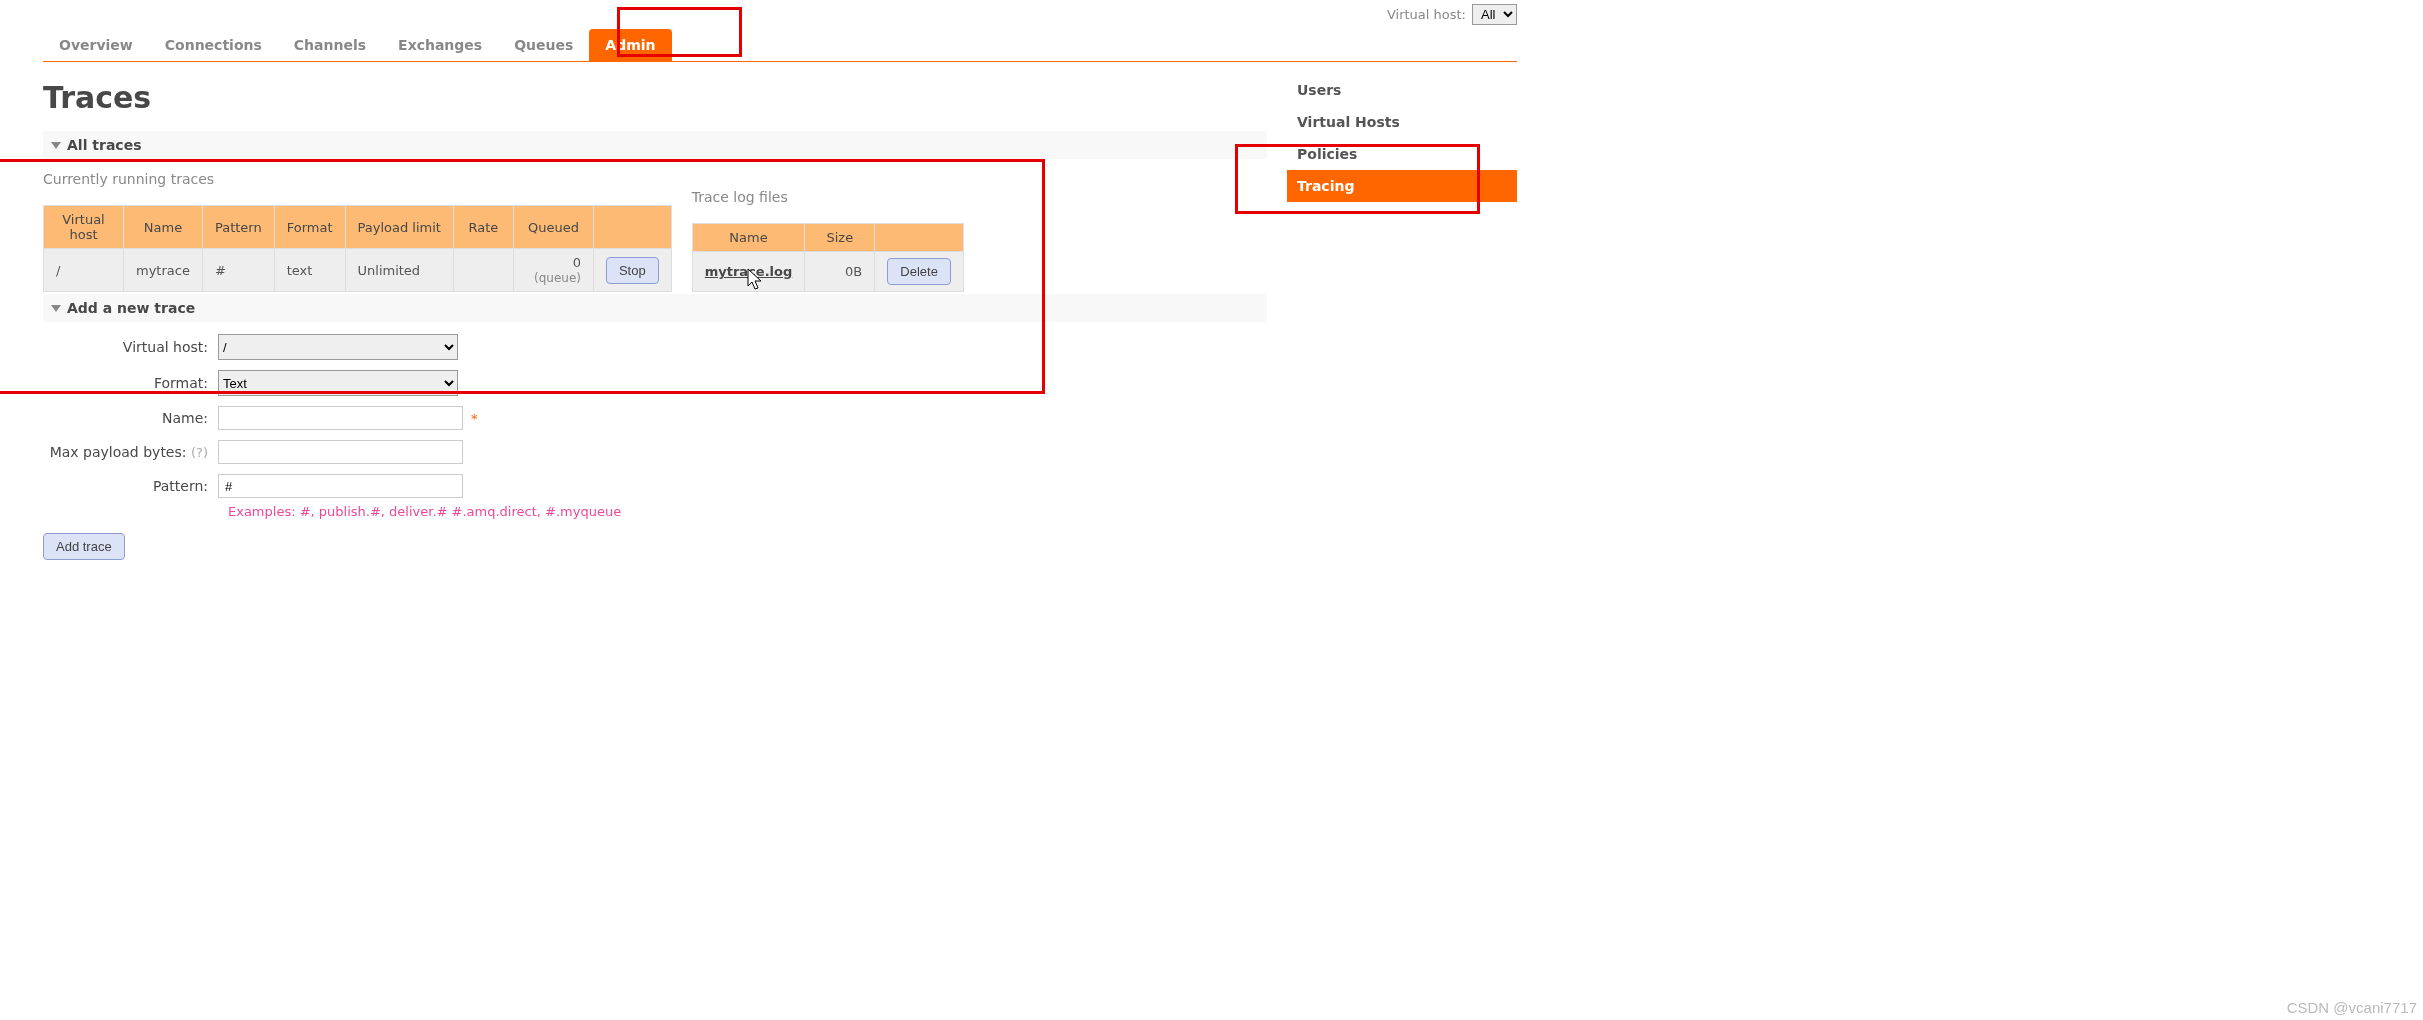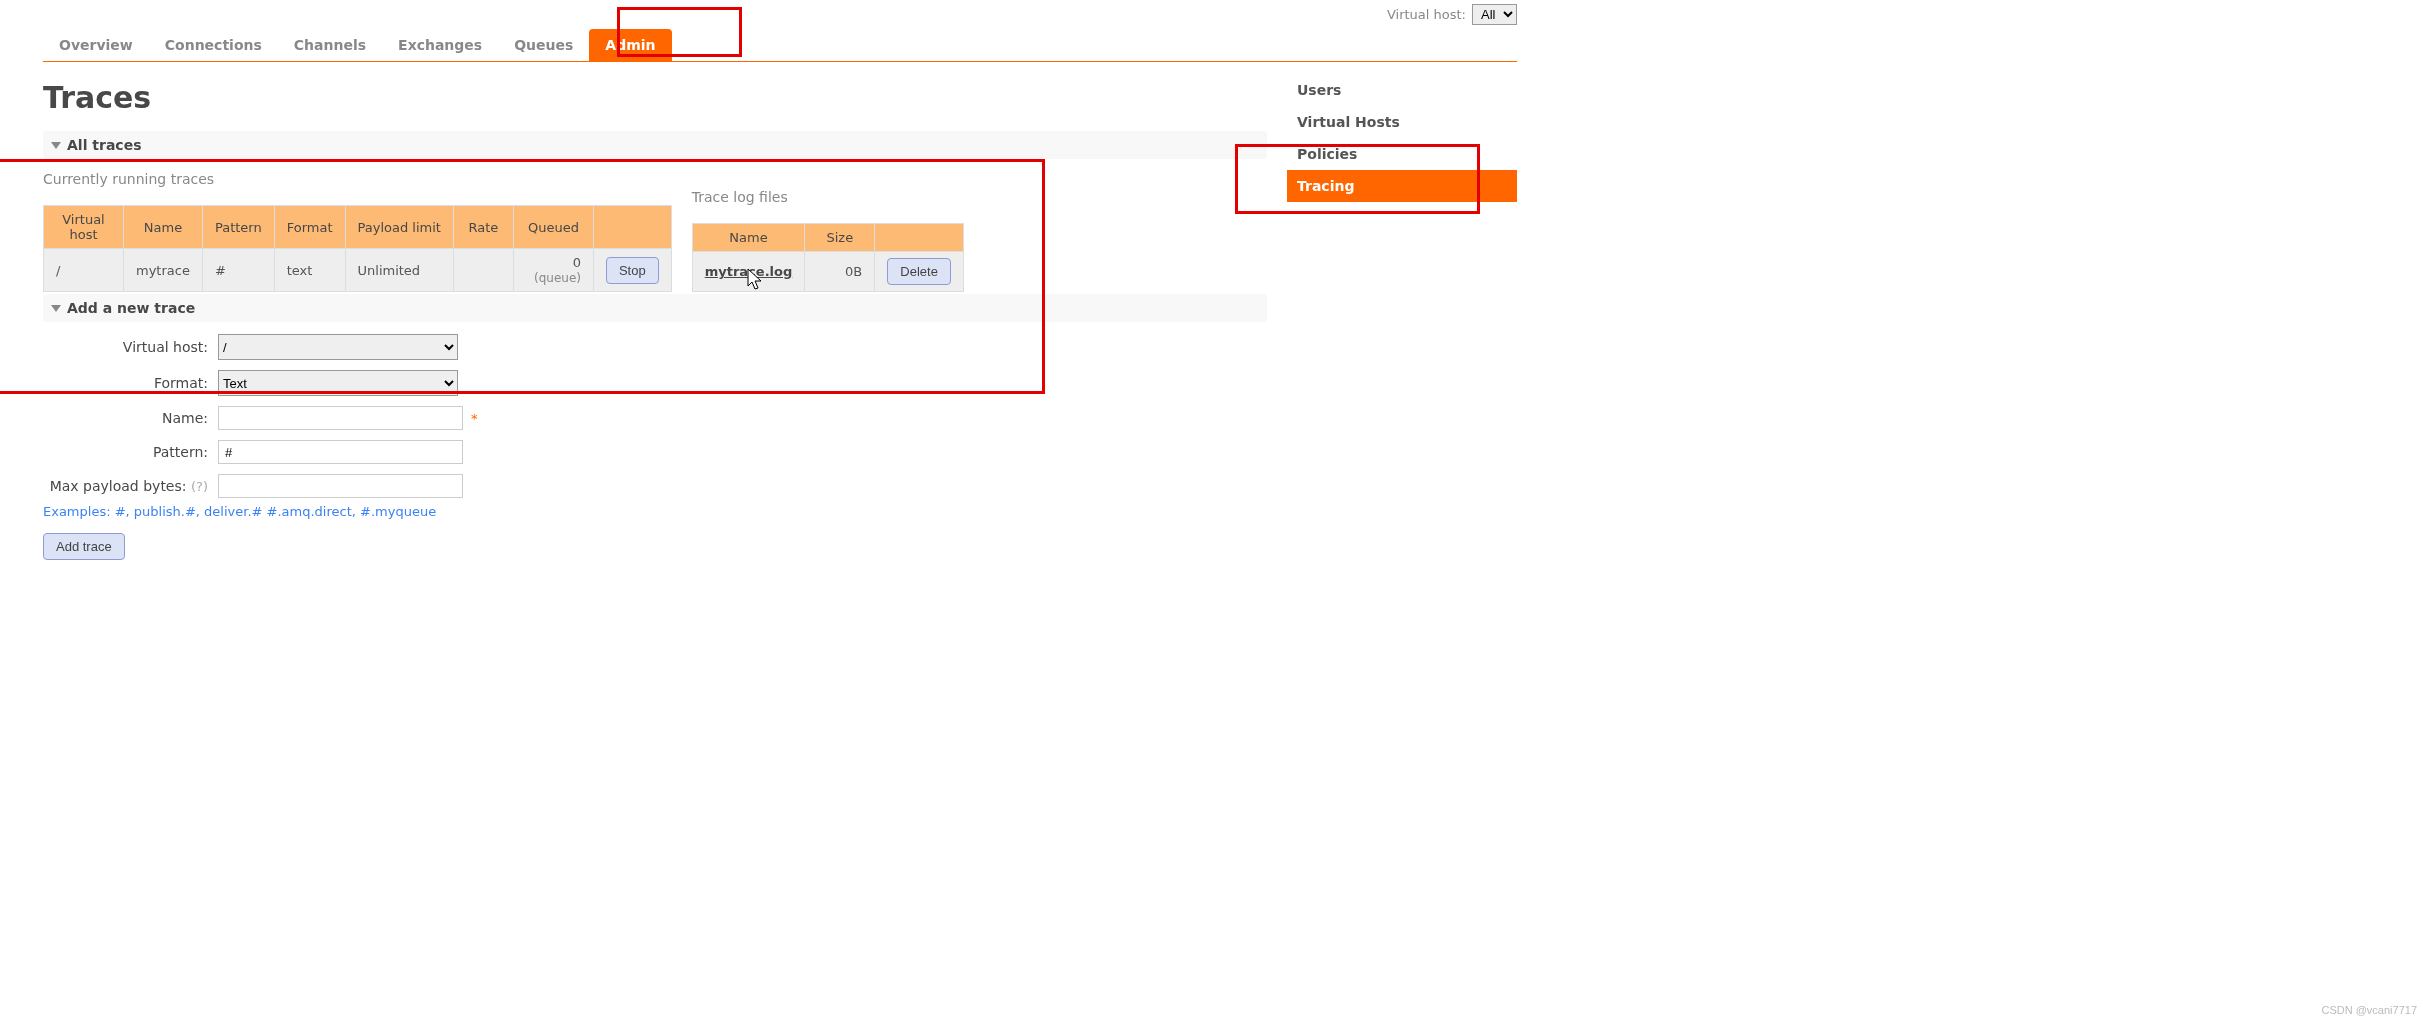--- a/index.html
+++ b/index.html
@@ -106,34 +106,34 @@
     color: #444;
     cursor: pointer;
   }
   .form-row { display: flex; align-items: center; margin-bottom: 10px; }
   .form-row label { width: 175px; text-align: right; padding-right: 10px; color:#484848; font-size:14px;}
   .form-row input[type=text] {
     width: 245px; height: 24px; border: 1px solid #ccc; padding: 2px 6px; font-size:13px;
   }
   .form-row select { width: 240px; height: 26px; font-size: 13px; border:1px solid #999;}
   .req { color: #f60; margin-left: 8px; font-size:13px;}
-  .hint { color: #3b82f6; font-size: 13px; margin-top:-4px; margin-bottom:10px;}
+  .hint { color: #ec4899; font-size: 13px; margin-left: 185px; margin-top:-4px; margin-bottom:10px;}
   .add-btn-row { margin-top: 14px; }
   .annot-red { border: 3px solid #e40000; position: absolute; pointer-events: none; }
   .cursor {
     position: absolute;
     width: 20px; height: 26px;
     pointer-events: none;
   }
   .cursor svg { width: 100%; height: 100%; }
   .right-num { text-align: right !important; }
   .queue-sub { color:#888; font-size:12px;}
   .linkish { font-weight: bold; text-decoration: underline; color:#484848;}
   .help-q { color:#aaa; font-size:13px;}
-  .watermark { position:fixed; bottom:4px; right:6px; color:#bbb; font-size:11px; font-family:sans-serif;}
+  .watermark { position:fixed; bottom:4px; right:6px; color:#bbb; font-size:15px; font-family:sans-serif;}
 </style>
 </head>
 <body>
 
 <div class="page" style="position:relative;">
 
   <div class="topbar">
     <span>Virtual host:</span>
     <select>
       <option>All</option>
@@ -234,29 +234,29 @@
           <select>
             <option>Text</option>
           </select>
         </div>
         <div class="form-row">
           <label>Name:</label>
           <input type="text" value="" style="">
           <span class="req">*</span>
         </div>
         <div class="form-row">
-          <label>Pattern:</label>
-          <input type="text" value="#" style="">
-        </div>
-        <div class="form-row">
           <label>
             <span>Max payload bytes:</span>
             <span class="help-q">(?)</span>
           </label>
           <input type="text" value="" style="">
+        </div>
+        <div class="form-row">
+          <label>Pattern:</label>
+          <input type="text" value="#" style="">
         </div>
         <div class="hint">Examples: #, publish.#, deliver.# #.amq.direct, #.myqueue</div>
         <div class="add-btn-row">
           <button class="btn">Add trace</button>
         </div>
       </div>
 
     </div>
 
     <div class="sidebar">

